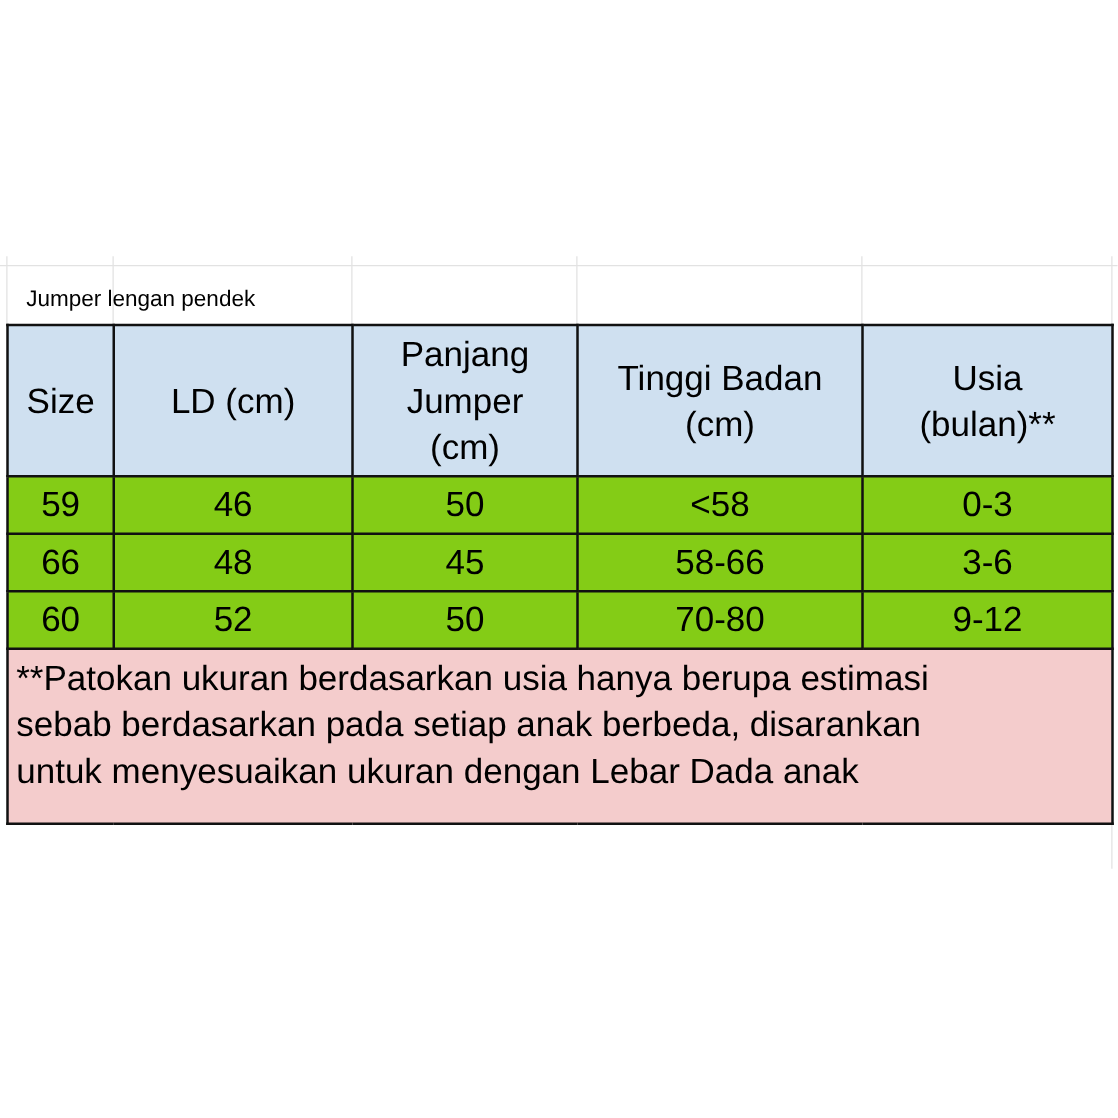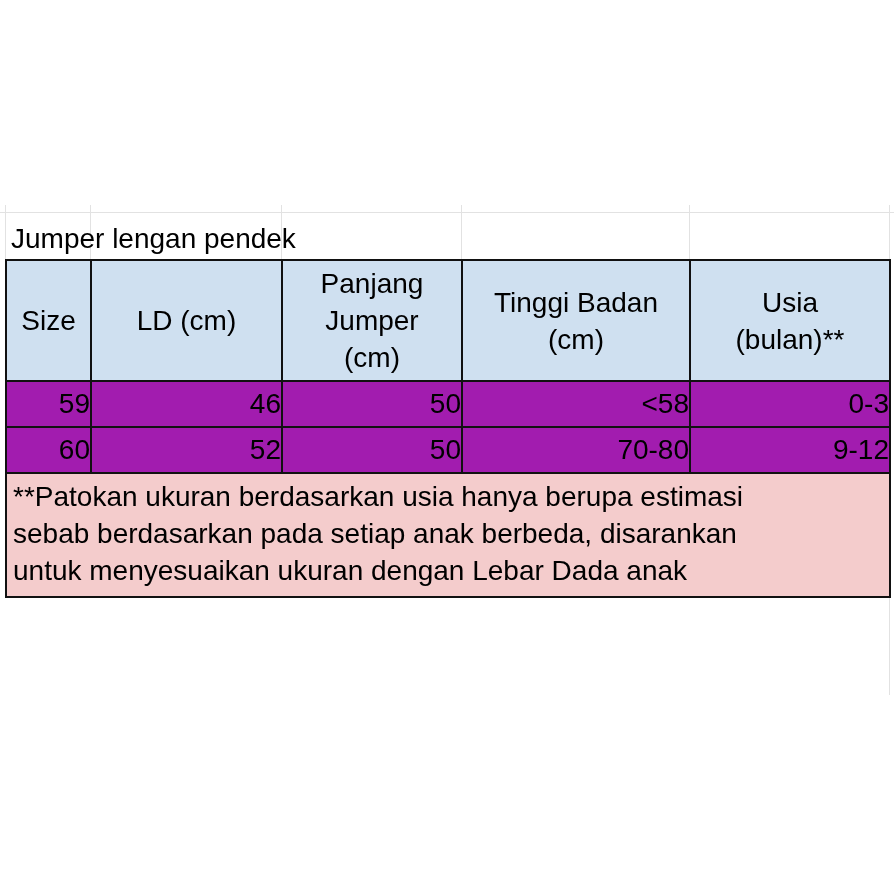--- a/index.html
+++ b/index.html
@@ -1,28 +1,28 @@
 <!DOCTYPE html>
 <html><head>
 <meta charset="utf-8">
 <style>
   html, body { margin:0; padding:0; background:#ffffff; }
   body { width:894px; height:894px; position:relative; overflow:hidden;
          font-family:"Liberation Sans", sans-serif; color:#000; }
   .grid-top { position:absolute; left:0; top:212px; width:894px; height:1px; background:#e2e2e2; }
   .grid-v { position:absolute; top:205px; width:1px; height:54px; background:#e2e2e2; }
   .title-cell { position:absolute; left:5px; top:213px; height:46px; width:456px;
-                font-size:28px; line-height:52px; padding-left:6px; box-sizing:border-box; white-space:nowrap; }
+                font-size:18px; line-height:52px; padding-left:16px; box-sizing:border-box; white-space:nowrap; }
   table.size { position:absolute; left:5px; top:259px; border-collapse:collapse; table-layout:fixed; }
   table.size td, table.size th { border:2px solid #111; text-align:center; font-weight:normal;
         font-size:28px; padding:0; box-sizing:border-box; }
   table.size th { background:#cfe0f0; height:121px; line-height:37px; }
-  table.size td { background:#a21caf; height:46px; line-height:44px;text-align:right; }
+  table.size td { background:#84cc16; height:46px; line-height:44px; }
   table.size td.note { background:#f4cccc; text-align:left; font-size:28px; line-height:37px;
-        padding:4px 6px 4px 6px; height:124px; vertical-align:top; }
+        padding:4px 6px 4px 6px; height:140px; vertical-align:top; }
   .right-edge { position:absolute; left:889px; top:205px; width:1px; height:490px; background:#e2e2e2; }
 </style>
 </head>
 <body>
 
 <div class="grid-top"></div>
 <div class="grid-v" style="left:5px"></div>
 <div class="grid-v" style="left:90px"></div>
 <div class="grid-v" style="left:281px"></div>
 <div class="grid-v" style="left:461px"></div>
@@ -58,20 +58,27 @@
     </th>
   </tr>
   <tr>
     <td>59</td>
     <td>46</td>
     <td>50</td>
     <td>&lt;58</td>
     <td>0-3</td>
   </tr>
   <tr>
+    <td>66</td>
+    <td>48</td>
+    <td>45</td>
+    <td>58-66</td>
+    <td>3-6</td>
+  </tr>
+  <tr>
     <td>60</td>
     <td>52</td>
     <td>50</td>
     <td>70-80</td>
     <td>9-12</td>
   </tr>
   <tr>
     <td class="note" colspan="5">
       <div>**Patokan ukuran berdasarkan usia hanya berupa estimasi</div>
       <div>sebab berdasarkan pada setiap anak berbeda, disarankan</div>

